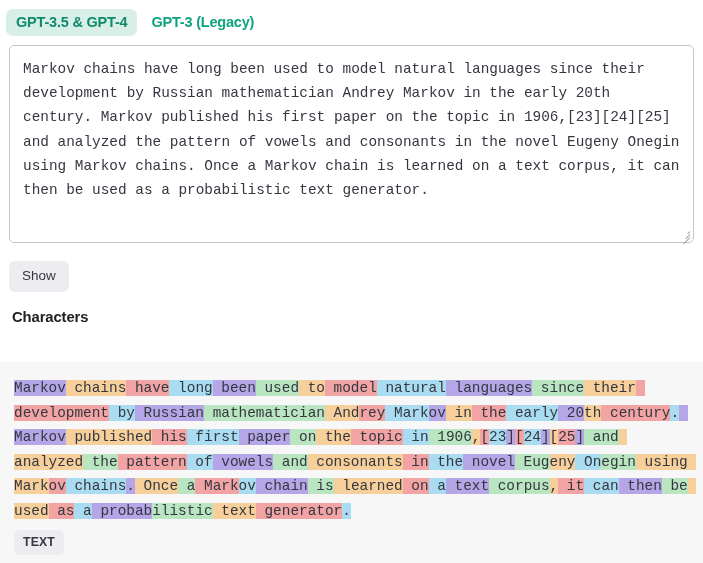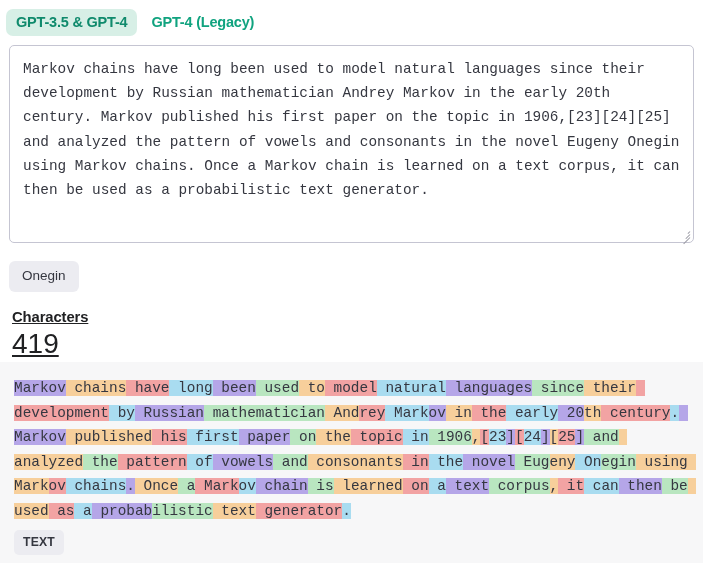--- a/index.html
+++ b/index.html
@@ -106,21 +106,21 @@
     line-height: 1;
     white-space: nowrap;
   }
 
   
   .stats {
     display: flex;
     padding: 17px 0 0 12px;
   }
   .stat { width: 92px; }
-  .stat.wide { width: auto; text-decoration: underline; }
+  .stat.wide { width: auto; }
   .stat-label {
     font-size: 14.8px;
     font-weight: bold;
     letter-spacing: -0.1px;
     color: #202123;
     line-height: 1.1;
   }
   .stat-value {
     font-size: 28px;
     font-weight: 400;
@@ -179,41 +179,40 @@
 </head>
 <body>
 
 <div class="page">
 
   <div class="model-tabs">
     <div class="model-tab active">
       <span>GPT-3.5 &amp; GPT-4</span>
     </div>
     <div class="model-tab">
-      <span>GPT-4 (Legacy)</span>
+      <span>GPT-3 (Legacy)</span>
     </div>
   </div>
 
   <div class="textarea-wrap">
     <div class="input-area" contenteditable="true" placeholder="Enter some text" style="">Markov chains have long been used to model natural languages since their development by Russian mathematician Andrey Markov in the early 20th century. Markov published his first paper on the topic in 1906,[23][24][25] and analyzed the pattern of vowels and consonants in the novel Eugeny Onegin using Markov chains. Once a Markov chain is learned on a text corpus, it can then be used as a probabilistic text generator.</div>
     <div class="resize-grip">
       <i></i>
         <i></i>
         <i></i>
     </div>
   </div>
 
   <div class="actions">
-    <button class="btn">Onegin</button>
+    <button class="btn">Show</button>
   </div>
 
   <div class="stats">
     <div class="stat wide">
       <div class="stat-label">Characters</div>
-      <div class="stat-value">419</div>
     </div>
   </div>
 
   <div class="token-panel">
     <div class="token-text" id="token-text"><span style="background: rgb(181, 166, 232);">Markov</span><span style="background: rgb(247, 207, 155);"> chains</span><span style="background: rgb(242, 163, 163);"> have</span><span style="background: rgb(169, 220, 240);"> long</span><span style="background: rgb(181, 166, 232);"> been</span><span style="background: rgb(185, 230, 192);"> used</span><span style="background: rgb(247, 207, 155);"> to</span><span style="background: rgb(242, 163, 163);"> model</span><span style="background: rgb(169, 220, 240);"> natural</span><span style="background: rgb(181, 166, 232);"> languages</span><span style="background: rgb(185, 230, 192);"> since</span><span style="background: rgb(247, 207, 155);"> their</span><span style="background: rgb(242, 163, 163);"> development</span><span style="background: rgb(169, 220, 240);"> by</span><span style="background: rgb(181, 166, 232);"> Russian</span><span style="background: rgb(185, 230, 192);"> mathematician</span><span style="background: rgb(247, 207, 155);"> And</span><span style="background: rgb(242, 163, 163);">rey</span><span style="background: rgb(169, 220, 240);"> Mark</span><span style="background: rgb(181, 166, 232);">ov</span><span style="background: rgb(247, 207, 155);"> in</span><span style="background: rgb(242, 163, 163);"> the</span><span style="background: rgb(169, 220, 240);"> early</span><span style="background: rgb(181, 166, 232);"> 20</span><span style="background: rgb(247, 207, 155);">th</span><span style="background: rgb(242, 163, 163);"> century</span><span style="background: rgb(169, 220, 240);">.</span><span style="background: rgb(181, 166, 232);"> Markov</span><span style="background: rgb(247, 207, 155);"> published</span><span style="background: rgb(242, 163, 163);"> his</span><span style="background: rgb(169, 220, 240);"> first</span><span style="background: rgb(181, 166, 232);"> paper</span><span style="background: rgb(185, 230, 192);"> on</span><span style="background: rgb(247, 207, 155);"> the</span><span style="background: rgb(242, 163, 163);"> topic</span><span style="background: rgb(169, 220, 240);"> in</span><span style="background: rgb(185, 230, 192);"> 1906</span><span style="background: rgb(247, 207, 155);">,</span><span style="background: rgb(242, 163, 163);">[</span><span style="background: rgb(169, 220, 240);">23</span><span style="background: rgb(181, 166, 232);">]</span><span style="background: rgb(242, 163, 163);">[</span><span style="background: rgb(169, 220, 240);">24</span><span style="background: rgb(181, 166, 232);">]</span><span style="background: rgb(247, 207, 155);">[</span><span style="background: rgb(242, 163, 163);">25</span><span style="background: rgb(181, 166, 232);">]</span><span style="background: rgb(185, 230, 192);"> and</span><span style="background: rgb(247, 207, 155);"> analyzed</span><span style="background: rgb(185, 230, 192);"> the</span><span style="background: rgb(242, 163, 163);"> pattern</span><span style="background: rgb(169, 220, 240);"> of</span><span style="background: rgb(181, 166, 232);"> vowels</span><span style="background: rgb(185, 230, 192);"> and</span><span style="background: rgb(247, 207, 155);"> consonants</span><span style="background: rgb(242, 163, 163);"> in</span><span style="background: rgb(169, 220, 240);"> the</span><span style="background: rgb(181, 166, 232);"> novel</span><span style="background: rgb(185, 230, 192);"> Eug</span><span style="background: rgb(247, 207, 155);">eny</span><span style="background: rgb(169, 220, 240);"> On</span><span style="background: rgb(185, 230, 192);">egin</span><span style="background: rgb(247, 207, 155);"> using</span><span style="background: rgb(247, 207, 155);"> Mark</span><span style="background: rgb(242, 163, 163);">ov</span><span style="background: rgb(169, 220, 240);"> chains</span><span style="background: rgb(181, 166, 232);">.</span><span style="background: rgb(247, 207, 155);"> Once</span><span style="background: rgb(185, 230, 192);"> a</span><span style="background: rgb(242, 163, 163);"> Mark</span><span style="background: rgb(169, 220, 240);">ov</span><span style="background: rgb(181, 166, 232);"> chain</span><span style="background: rgb(185, 230, 192);"> is</span><span style="background: rgb(247, 207, 155);"> learned</span><span style="background: rgb(242, 163, 163);"> on</span><span style="background: rgb(169, 220, 240);"> a</span><span style="background: rgb(181, 166, 232);"> text</span><span style="background: rgb(185, 230, 192);"> corpus</span><span style="background: rgb(247, 207, 155);">,</span><span style="background: rgb(242, 163, 163);"> it</span><span style="background: rgb(169, 220, 240);"> can</span><span style="background: rgb(181, 166, 232);"> then</span><span style="background: rgb(185, 230, 192);"> be</span><span style="background: rgb(247, 207, 155);"> used</span><span style="background: rgb(242, 163, 163);"> as</span><span style="background: rgb(169, 220, 240);"> a</span><span style="background: rgb(181, 166, 232);"> probab</span><span style="background: rgb(185, 230, 192);">ilistic</span><span style="background: rgb(247, 207, 155);"> text</span><span style="background: rgb(242, 163, 163);"> generator</span><span style="background: rgb(169, 220, 240);">.</span></div>
 
     <div class="view-tabs">
       <div class="view-tab active">
         <span>TEXT</span>
       </div>

